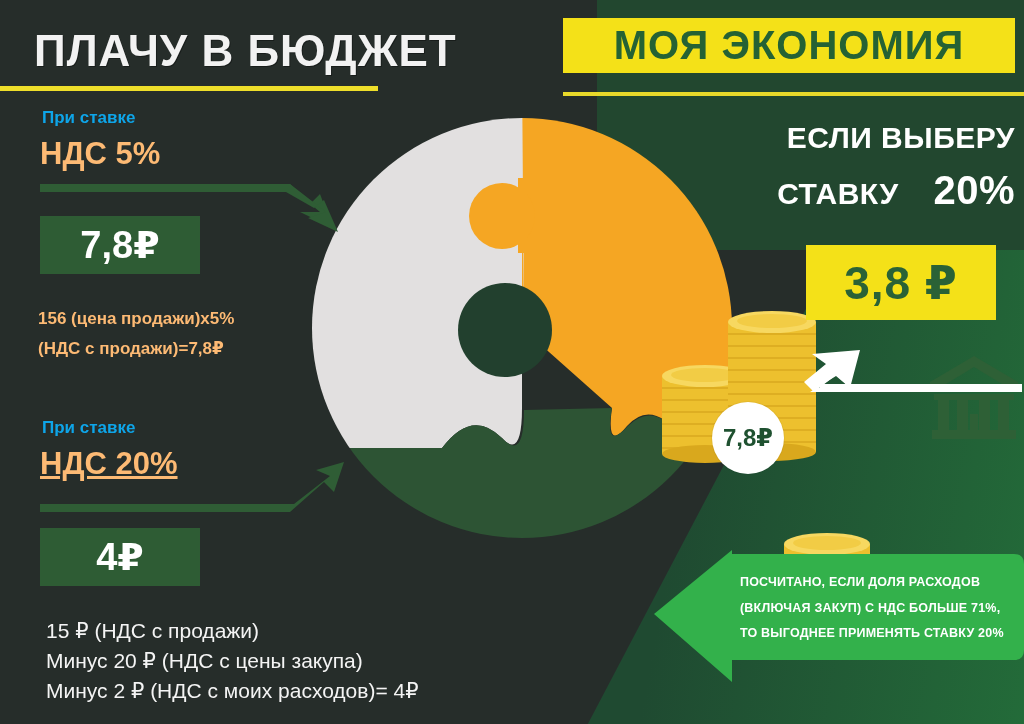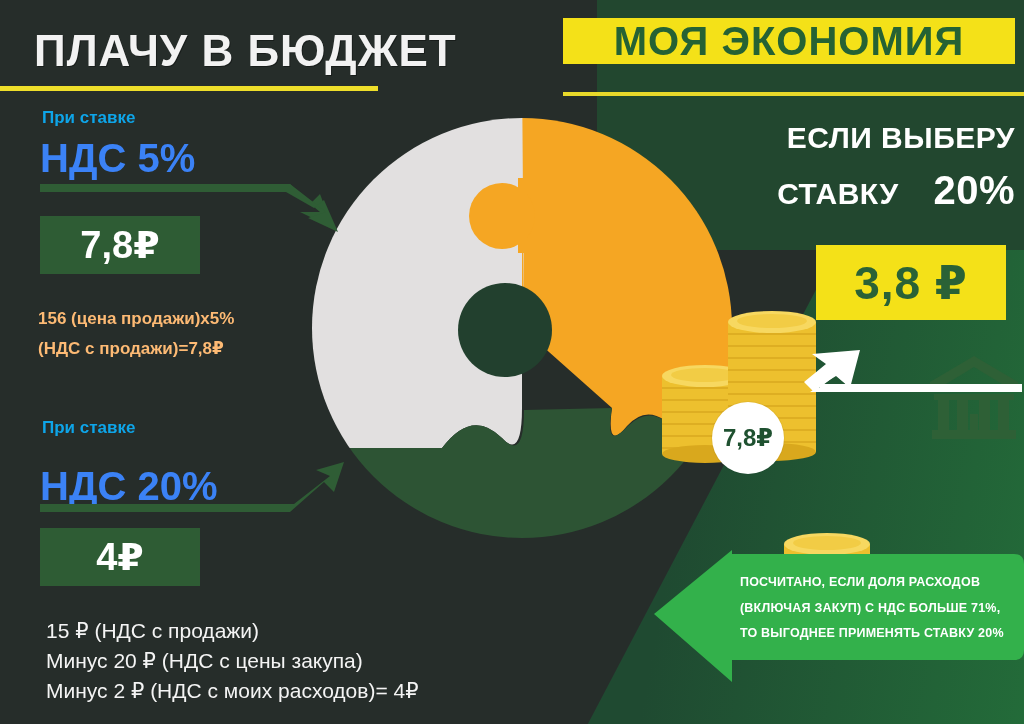--- a/index.html
+++ b/index.html
@@ -27,59 +27,59 @@
     position:absolute;left:34px;top:26px;
     color:#f2f2f2;font-size:44px;font-weight:bold;letter-spacing:1px;
     white-space:nowrap;text-shadow:1px 1px 0 rgba(0,0,0,.35);
   }
   .left-rule{
     position:absolute;left:0;top:86px;width:378px;height:5px;background:#eede2a;
   }
 
   
   .badge-title{
-    position:absolute;left:563px;top:18px;width:452px;height:46px;
+    position:absolute;left:563px;top:18px;width:452px;height:55px;
     background:#f4e118;display:flex;align-items:center;justify-content:center;
   }
   .badge-title span{
     color:#256234;font-size:40px;font-weight:bold;letter-spacing:1px;white-space:nowrap;
   }
   .right-rule{
     position:absolute;left:563px;top:92px;width:461px;height:4px;background:#e8d92a;
   }
   .right-sub{
     position:absolute;left:560px;top:115px;width:455px;
     text-align:right;padding-right:16px;color:#ffffff;
     font-size:30px;font-weight:bold;line-height:1.5;letter-spacing:.5px;
   }
   .right-sub .big{font-size:40px;margin-left:26px;}
 
   
   .rate-small{
     position:absolute;color:#0ea5e9;font-size:17px;font-weight:bold;white-space:nowrap;
   }
   .rate-big{
-    position:absolute;color:#3b82f6;font-size:40px;font-weight:bold;white-space:nowrap;
+    position:absolute;color:#fdba74;font-size:31px;font-weight:bold;white-space:nowrap;
   }
   .green-box{
     position:absolute;background:#2e5c34;display:flex;align-items:center;justify-content:center;
   }
   .green-box span{color:#ffffff;font-weight:bold;}
 
   .note{
     position:absolute;color:#fdba74;font-size:17px;font-weight:bold;line-height:1.55;white-space:nowrap;
   }
   .note-lg{
     position:absolute;color:#f4f4f4;font-size:21px;font-weight:normal;line-height:1.45;white-space:nowrap;
   }
 
   
   .yellow-box{
     position:absolute;left:806px;top:245px;width:190px;height:75px;background:#f4e118;
-    display:flex;align-items:center;justify-content:center;margin-left:10px;
+    display:flex;align-items:center;justify-content:center;
   }
   .yellow-box span{color:#2a6236;font-size:46px;font-weight:bold;letter-spacing:1px;}
 
   
   .callout{
     position:absolute;left:652px;top:548px;width:372px;height:140px;
   }
   .callout-text{
     position:absolute;left:88px;top:22px;width:290px;
     color:#ffffff;font-size:12.5px;font-weight:bold;line-height:2.05;letter-spacing:.2px;
@@ -236,21 +236,21 @@
   </svg>
 
   <div class="green-box" style="left:40px;top:216px;width:160px;height:58px;">
     <span style="font-size:38px;">7,8₽</span>
   </div>
 
   <div class="note" style="left:38px;top:306px;">156 (цена продажи)x5%</div>
   <div class="note" style="left:38px;top:336px;">(НДС с продажи)=7,8₽</div>
 
   <div class="rate-small" style="left:42px;top:418px;">При ставке</div>
-  <div class="rate-big" style="left:40px;top:464px;">НДС 20%</div>
+  <div class="rate-big" style="left:40px;top:446px;text-decoration:underline;">НДС 20%</div>
 
   <svg class="arrow" style="left:38px;top:460px;" width="310" height="58">
     <path d="M2 44 L256 44 L292 16 L278 10 L306 2 L296 32 L286 22 L252 52 L2 52 Z" fill="#2f5d35"></path>
   </svg>
 
   <div class="green-box" style="left:40px;top:528px;width:160px;height:58px;">
     <span style="font-size:38px;">4₽</span>
   </div>
 
   <div class="note-lg" style="left:46px;top:616px;">15 ₽ (НДС с продажи)</div>

